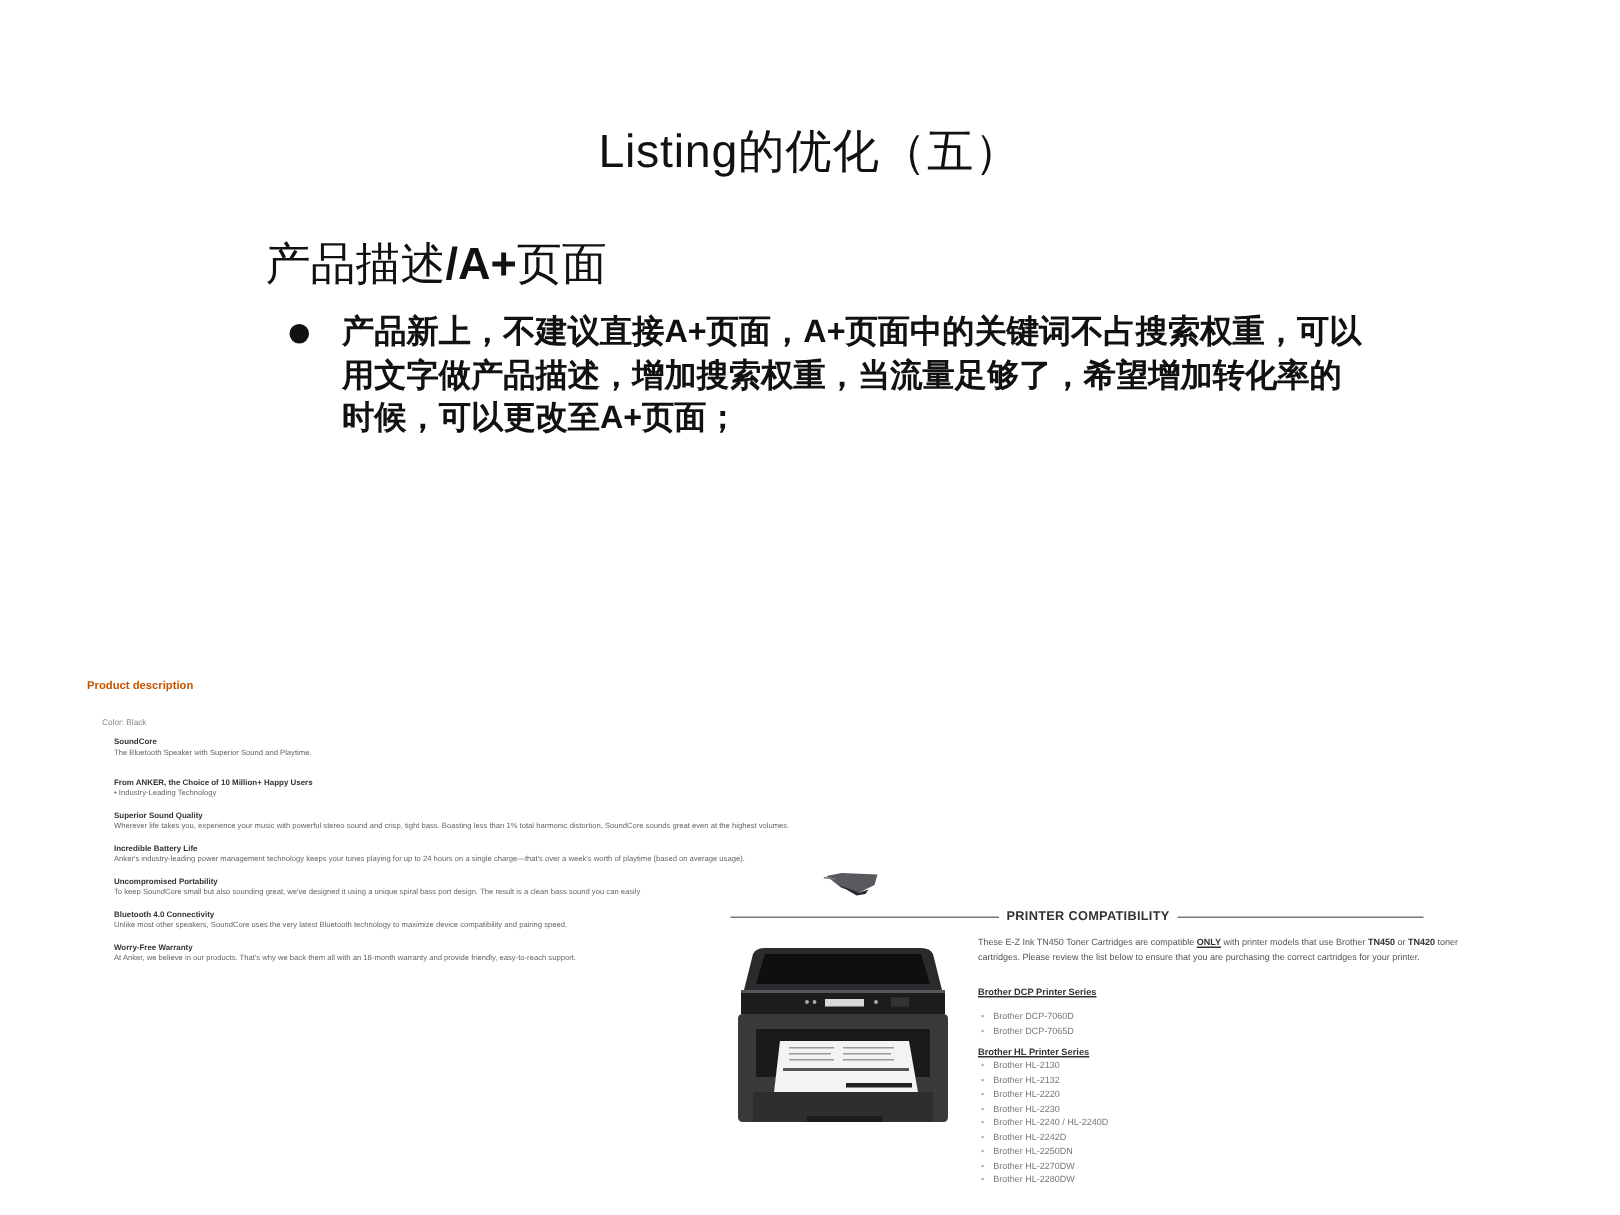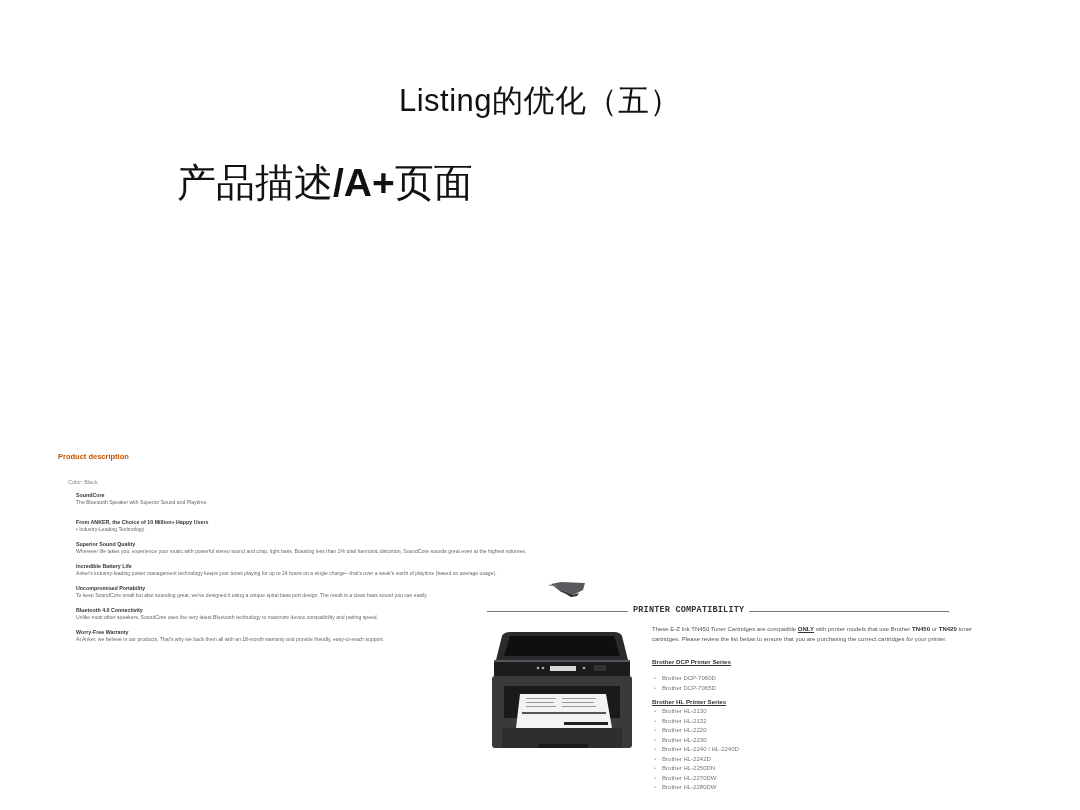--- a/index.html
+++ b/index.html
@@ -5,21 +5,21 @@
     * { box-sizing: border-box; margin: 0; padding: 0; }
     html, body { width: 1080px; height: 810px; background: #ffffff; overflow: hidden; }
     body { position: relative; font-family: "Liberation Sans", "DejaVu Sans", sans-serif; color: #111; }
 
     .slide-title {
       position: absolute; left: 0; width: 1080px; top: 80px;
       text-align: center; font-size: 31px; font-weight: normal; color: #111; letter-spacing: 0.5px;
     }
     .section-heading {
       position: absolute; left: 177px; top: 156px;
-      font-size: 39px; font-weight: normal; color: #111;
+      font-size: 30px; font-weight: normal; color: #111;
     }
     .section-heading b { font-weight: bold; }
 
     .bullets { position: absolute; left: 193px; top: 207px; width: 720px; list-style: none; }
     .bullet { display: flex; margin-bottom: 11px; }
     .bullet-dot {
       width: 13px; height: 13px; border-radius: 50%; background: #111;
       margin-top: 9px; margin-right: 22px; flex: 0 0 13px;
     }
     .bullet-text {
@@ -36,22 +36,22 @@
     .pd-sec.gap { margin-bottom: 13px; }
 
     
     .toner-fragment { position: absolute; left: 549px; top: 580px; width: 40px; height: 18px; }
 
     
     .compat-divider {
       position: absolute; top: 611px; left: 487px; width: 462px; height: 1px; background: #777;
     }
     .compat-title {
-      position: absolute; top: 605px; left: 628px; padding: 0 5px; background: #fff;
-      font-size: 8.5px; font-weight: bold; color: #333; letter-spacing: 0.2px; font-family: Liberation Mono, monospace;
+      position: absolute; top: 605px; left: 666px; padding: 0 5px; background: #fff;
+      font-size: 8.5px; font-weight: bold; color: #333; letter-spacing: 0.2px;
     }
     .compat-desc {
       position: absolute; left: 652px; top: 624px; width: 330px;
       font-size: 6px; line-height: 10px; color: #555;
     }
     .compat-desc b { color: #333; }
     .compat-desc u { font-weight: bold; color: #333; }
 
     .printer { position: absolute; left: 488px; top: 628px; width: 148px; height: 128px; }
 
@@ -61,20 +61,24 @@
     .series-list li { font-size: 6px; color: #777; line-height: 9.5px; }
     .series-list li::before { content: "•"; color: #aaa; margin-right: 6px; }
   </style>
 </head>
 <body>
 
 <h1 class="slide-title">Listing的优化（五）</h1>
 <h2 class="section-heading"><span>产品描述</span><b>/A+</b><span>页面</span></h2>
 
 <ul class="bullets">
+  <li class="bullet">
+    <span class="bullet-dot"></span>
+    <span class="bullet-text">产品新上，不建议直接A+页面，A+页面中的关键词不占搜索权重，可以用文字做产品描述，增加搜索权重，当流量足够了，希望增加转化率的时候，可以更改至A+页面；</span>
+  </li>
 </ul>
 
 <div class="pd">
   <div class="pd-title">Product description</div>
   <div class="pd-color">Color: Black</div>
   <div class="pd-sec gap">
     <div class="pd-sec-h">SoundCore</div>
     <div class="pd-sec-b">The Bluetooth Speaker with Superior Sound and Playtime.</div>
   </div>
   <div class="pd-sec">

